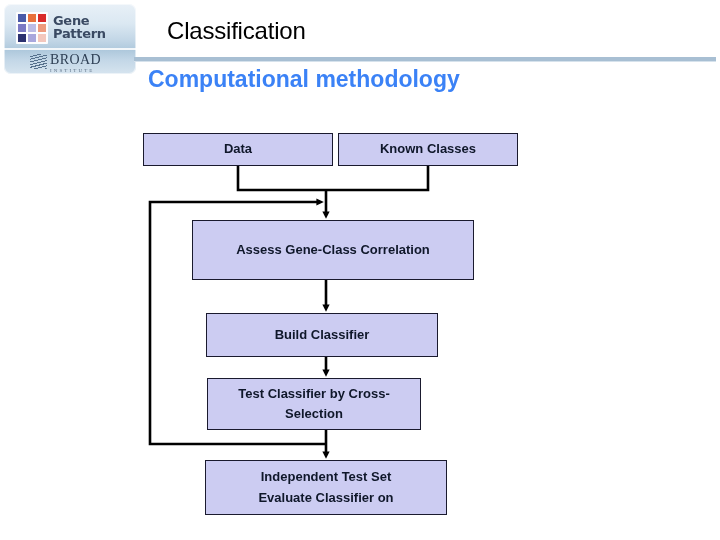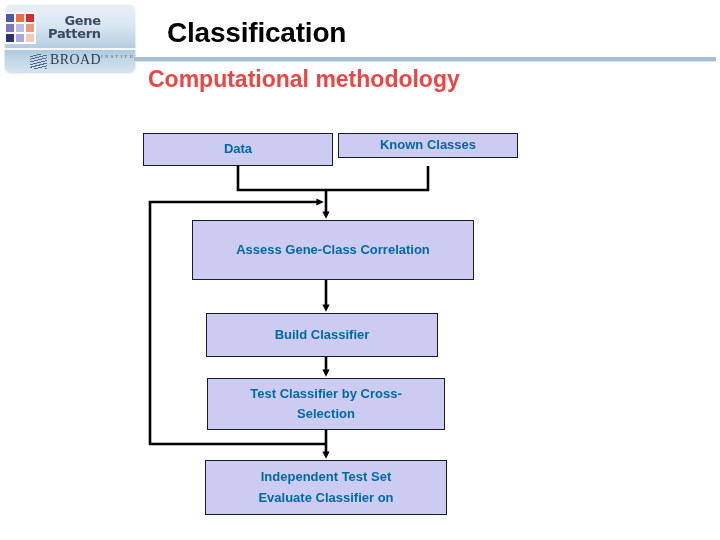--- a/index.html
+++ b/index.html
@@ -32,28 +32,27 @@
                 #dbe8f2 28%,
                 #c2d6e6 52%,
                 #aec8dc 66%,
                 #c3d7e7 80%,
                 #d6e4ef 100%);
     box-shadow: 0 0 0 1px rgba(255,255,255,0.55) inset;
     overflow: hidden;
   }
   #gp-lockup {
     position: absolute;
-    left: 0;
+    left: 12px;
     top: 6px;
     width: 112px;
     height: 36px;
     display: flex;
     align-items: center;
-    gap: 12px;
-    text-align: right;
+    gap: 5px;
   }
   #gp-grid {
     width: 32px;
     height: 32px;
     background: #fdfdfe;
     padding: 2px;
     box-sizing: border-box;
     display: grid;
     grid-template-columns: repeat(3, 1fr);
     grid-template-rows: repeat(3, 1fr);
@@ -92,41 +91,41 @@
   #broad-mark {
     width: 17px;
     height: 15px;
     margin-top: 1px;
     background:
       repeating-linear-gradient(-14deg,
         #55708c 0px, #55708c 1px,
         rgba(255,255,255,0) 1px, rgba(255,255,255,0) 2.6px);
     border-radius: 1px;
   }
-  #broad-words { display: flex; flex-direction: row; line-height: 1; }
+  #broad-words { display: flex; flex-direction: column; line-height: 1; }
   #broad-name {
     font-family: "Liberation Serif", serif;
     font-size: 14px;
     color: #2f4055;
     letter-spacing: 0.4px;
   }
   #broad-sub {
     font-family: "Liberation Serif", serif;
     font-size: 5px;
     color: #5b6f85;
     letter-spacing: 2.1px;
     margin-top: 1px;
   }
 
   #page-title {
     position: absolute;
     left: 167px;
     top: 17px;
-    font-size: 28px;
-    font-weight: bold;
+    font-size: 24px;
+    font-weight: normal;
     color: #000000;
     letter-spacing: -0.2px;
     white-space: nowrap;
   }
   #title-rule {
     position: absolute;
     left: 134px;
     top: 57px;
     width: 582px;
     height: 4px;
@@ -139,47 +138,47 @@
     width: 582px;
     height: 1px;
     background: #d6e2ec;
   }
   #subtitle {
     position: absolute;
     left: 148px;
     top: 66px;
     font-size: 23px;
     font-weight: bold;
-    color: #ef4444;
+    color: #3b82f6;
     white-space: nowrap;
   }
 
   
   #flow { position: absolute; left: 0; top: 0; width: 720px; height: 540px; }
   .node {
     position: absolute;
     box-sizing: border-box;
     background: #ccccf2;
     border: 1px solid #1a1a2e;
-    color: #0369a1;
+    color: #0f172a;
     font-size: 13px;
     font-weight: bold;
     display: flex;
     flex-direction: column;
     align-items: center;
     justify-content: center;
     text-align: center;
     line-height: 1.55;
   }
   .node .ln { display: block; white-space: nowrap; }
   #node-data          { left: 143px; top: 133px; width: 190px; height: 33px; }
-  #node-known         { left: 338px; top: 133px; width: 180px; height: 25px; }
+  #node-known         { left: 338px; top: 133px; width: 180px; height: 33px; }
   #node-assess        { left: 192px; top: 220px; width: 282px; height: 60px; }
   #node-build         { left: 206px; top: 313px; width: 232px; height: 44px; }
-  #node-test          { left: 207px; top: 378px; width: 238px; height: 52px; }
+  #node-test          { left: 207px; top: 378px; width: 214px; height: 52px; }
   #node-evaluate      { left: 205px; top: 460px; width: 242px; height: 55px; }
 
   svg#connectors {
     position: absolute;
     left: 0; top: 0;
     width: 720px; height: 540px;
     pointer-events: none;
   }
 </style>
 </head>

